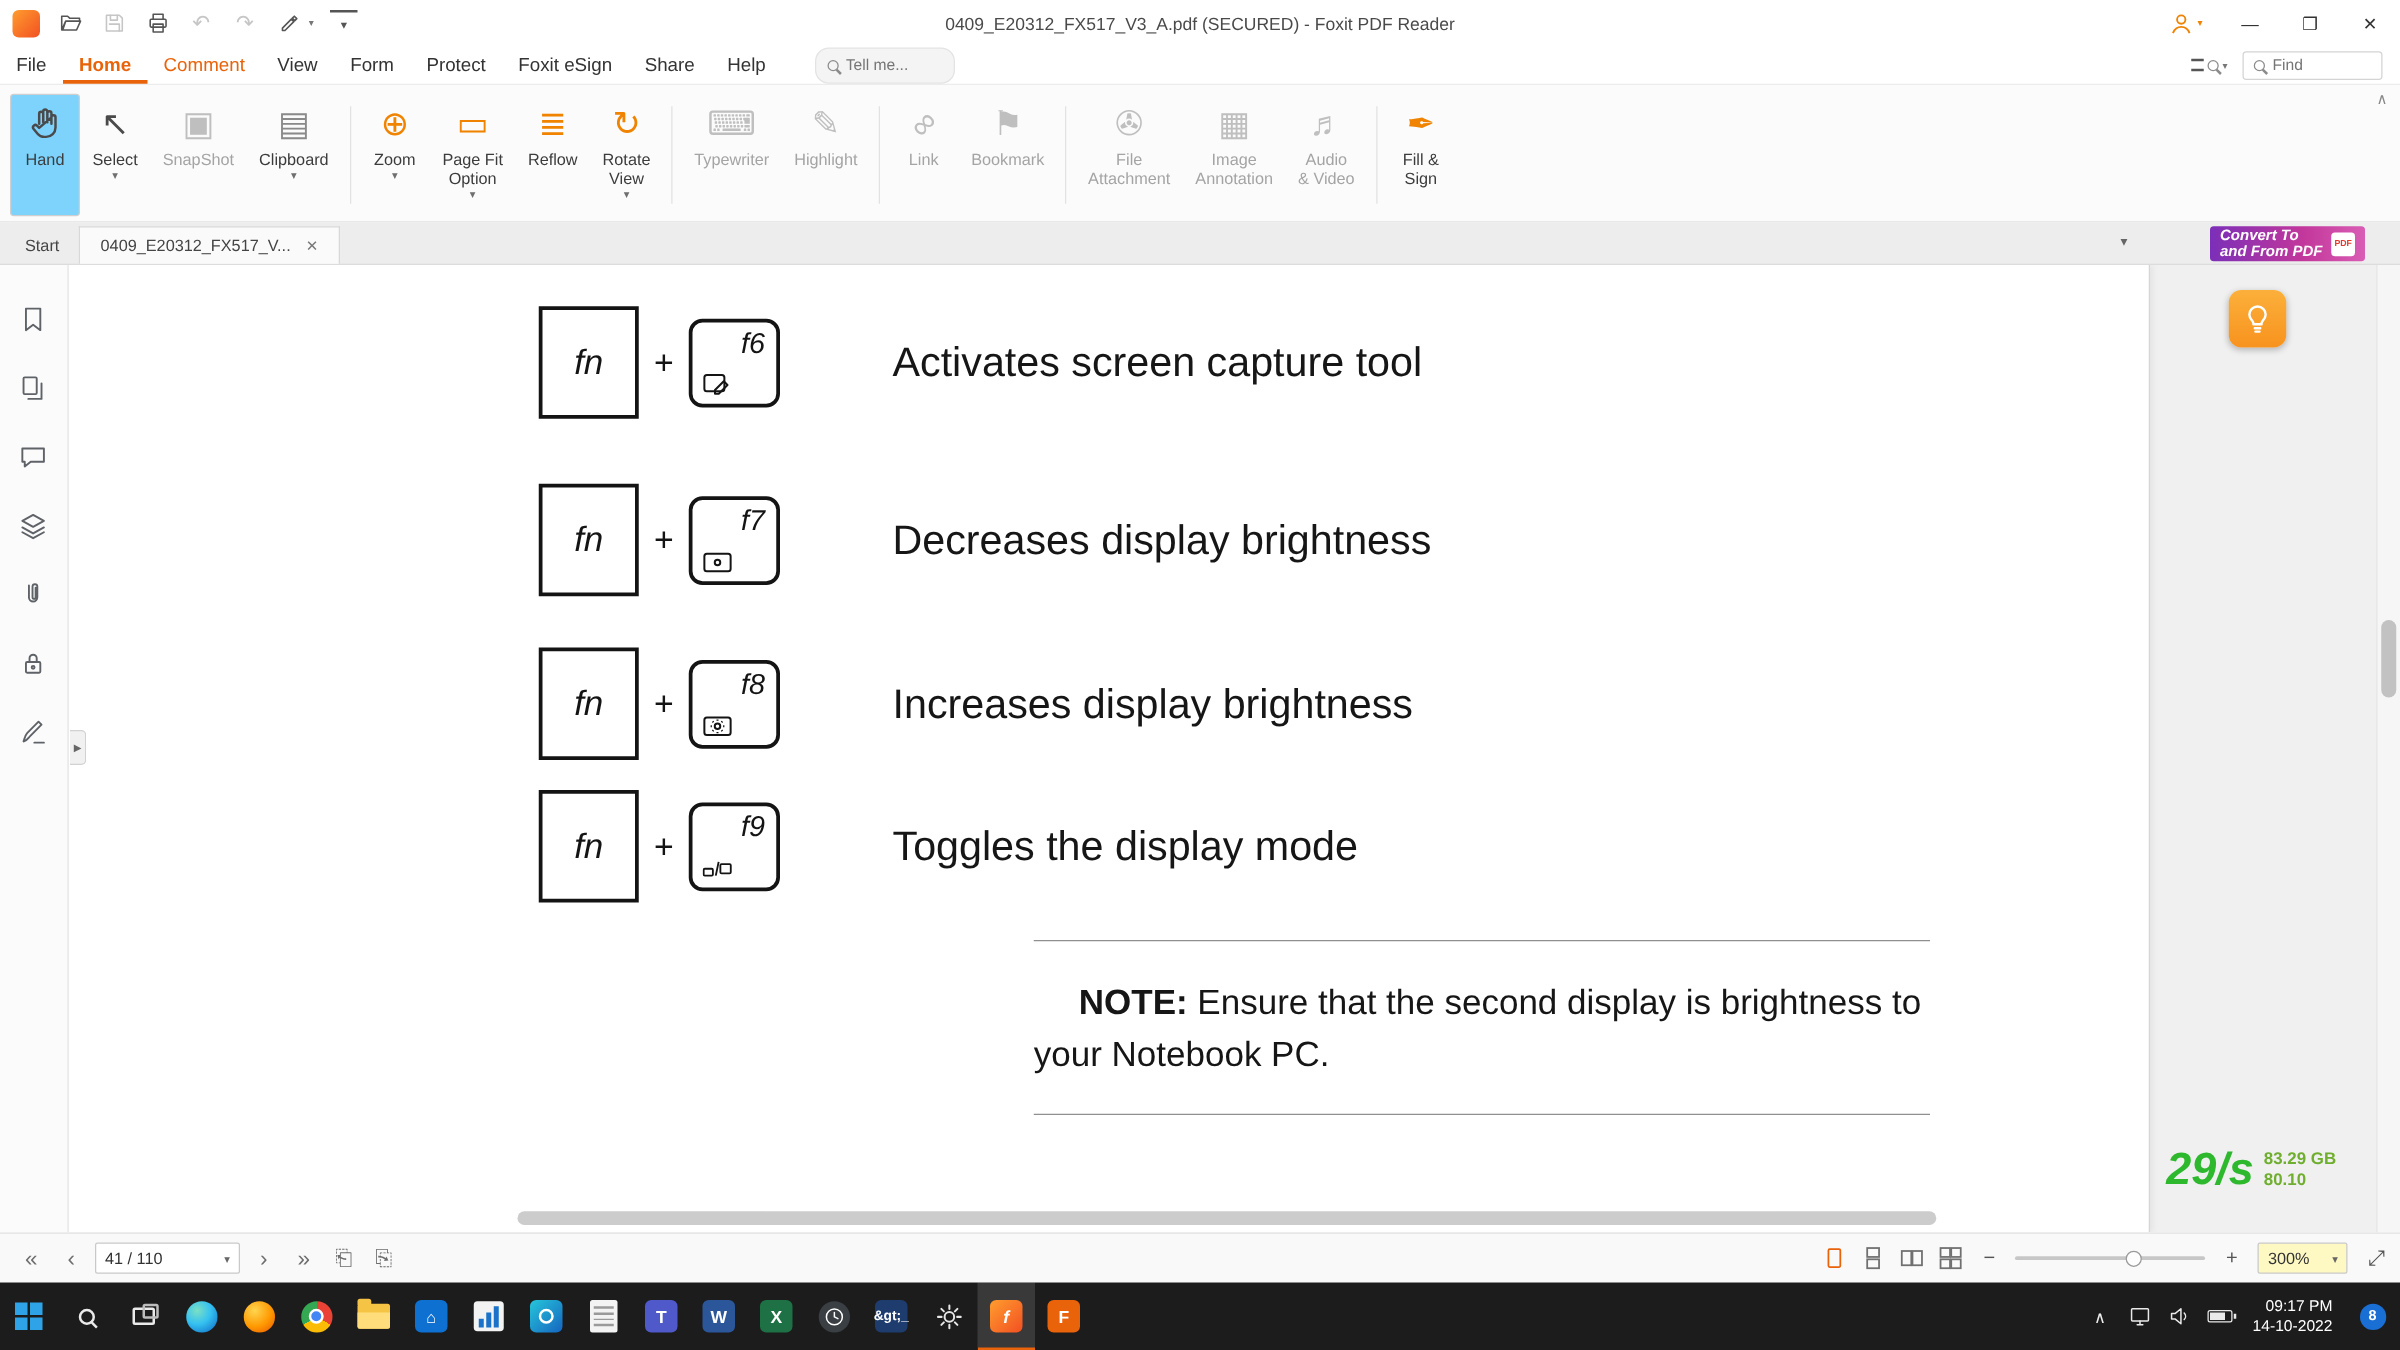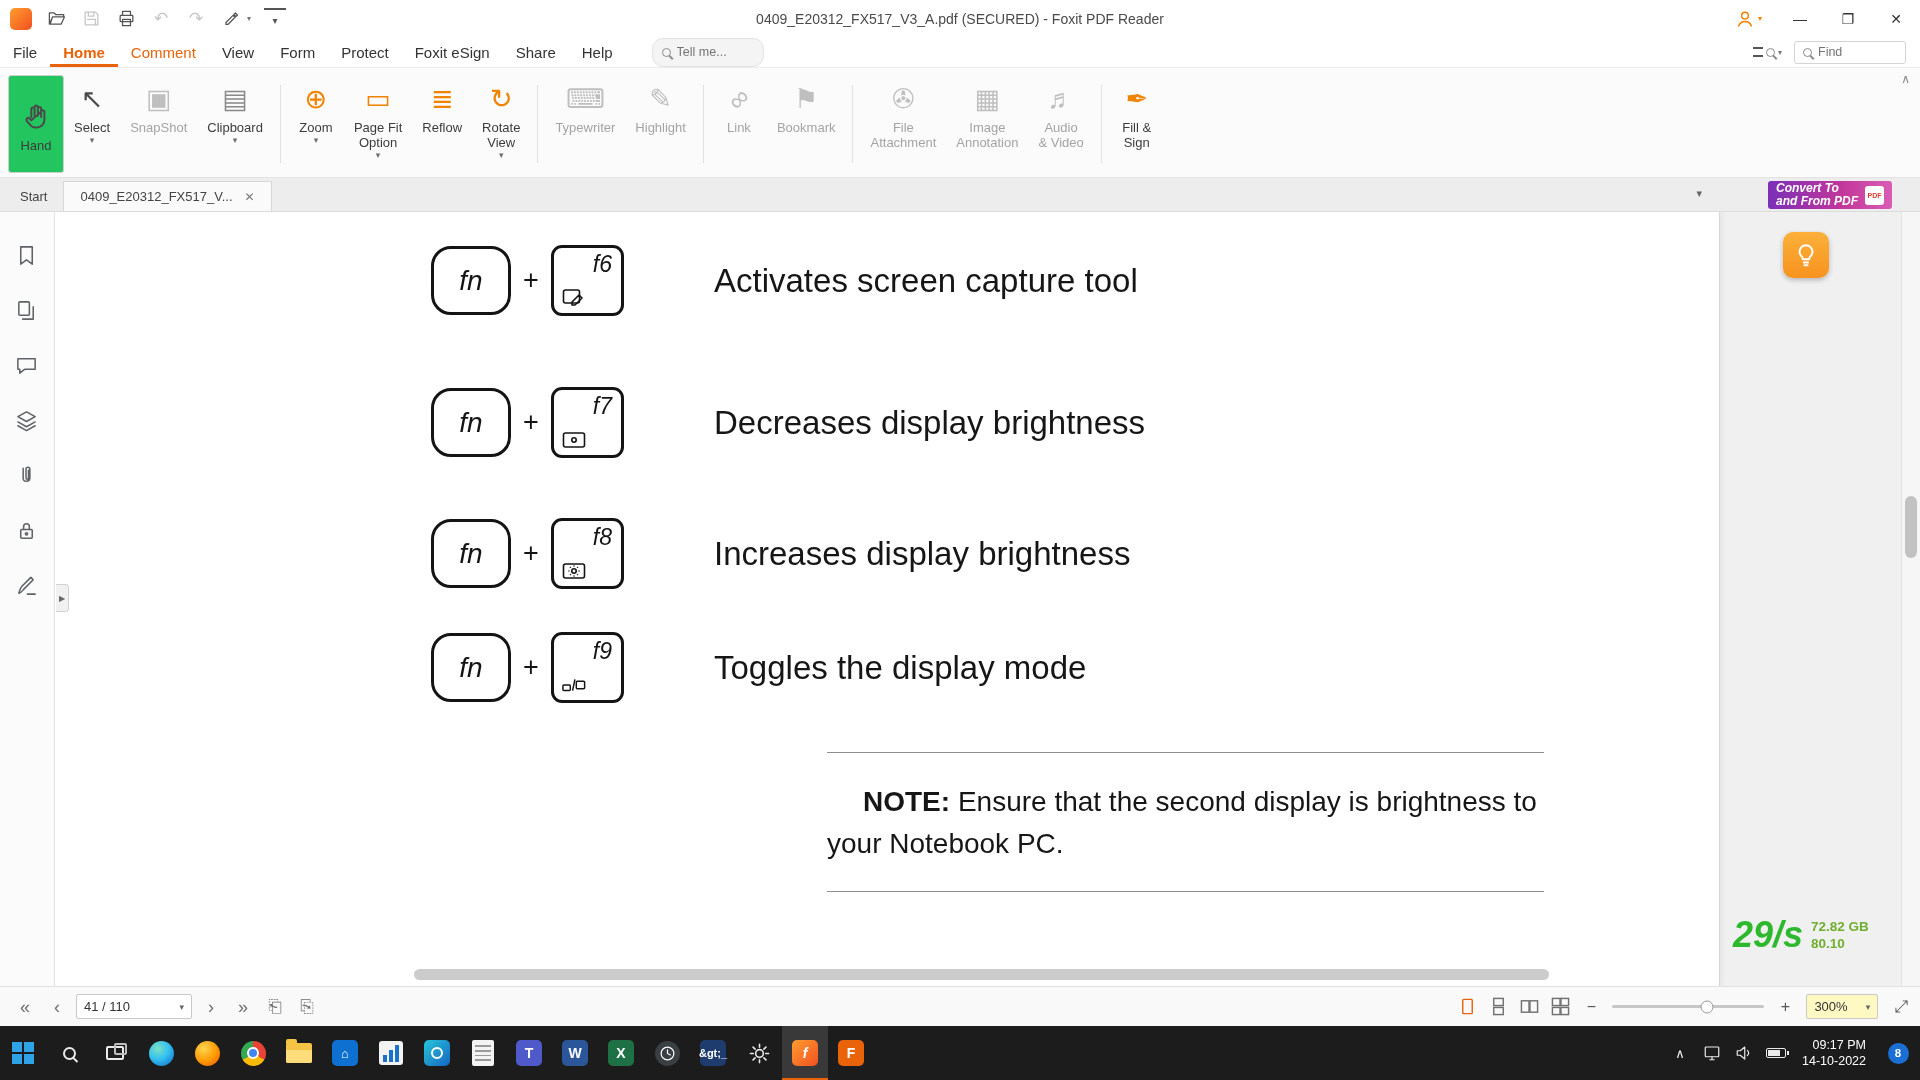--- a/index.html
+++ b/index.html
@@ -33,21 +33,21 @@
   .mag::after { content:""; position:absolute; width:1.8px; height:5px; background:#8b8b8b; right:-2px; bottom:-4px; transform:rotate(-45deg); }
   .menuright { margin-left:auto; display:flex; align-items:center; gap:12px; padding-right:14px; }
   .advfind { display:flex; align-items:center; gap:3px; color:#555; }
   .advfind .lines { width:10px; height:10px; border-top:2px solid #555; border-bottom:2px solid #555; }
   .findbox { width:112px; height:23px; border:1px solid #d4d4d4; border-radius:3px; display:flex; align-items:center; gap:6px; padding:0 8px; }
   .findbox input { border:none; outline:none; width:70px; font-size:12.5px; color:#888; font-family:"Liberation Sans",sans-serif; }
 
   
   .ribbon { position:absolute; top:68px; left:0; right:0; height:110px; background:#fbfbfb; border-bottom:1px solid #e3e3e3; display:flex; align-items:stretch; padding:7px 8px 4px 8px; }
   .rbtn { display:flex; flex-direction:column; align-items:center; padding:5px 9px 2px; border-radius:3px; min-width:56px; border:1px solid transparent; }
-  .rbtn.sel { background:#22c55e; border-color:#cfcfcf;justify-content:center; }
+  .rbtn.sel { background:#7dd3fc; border-color:#cfcfcf; }
   .ric { height:36px; display:flex; align-items:center; justify-content:center; font-size:27px; color:#f08300; line-height:1; }
   .ric svg { width:28px; height:28px; stroke:currentColor; fill:none; stroke-width:1.7; stroke-linecap:round; stroke-linejoin:round; }
   .rlb { margin-top:3px; font-size:13px; line-height:15px; color:#3c3c3c; text-align:center; white-space:pre-line; }
   .rcaret { font-size:9px; line-height:9px; color:#6f6f6f; margin-top:1px; }
   .rbtn.dis .ric { color:#bfbfbf; }
   .rbtn.dis .rlb { color:#a4a4a4; }
   .rsep { width:1px; background:#e2e2e2; margin:10px 7px; }
   .ribcollapse { position:absolute; right:10px; top:4px; font-size:12px; color:#888; }
 
   
@@ -64,21 +64,21 @@
   .main { position:absolute; top:212px; left:0; right:0; bottom:94px; }
   .sidebar { position:absolute; left:0; top:0; bottom:0; width:55px; background:#fbfbfb; border-right:1px solid #e2e2e2; display:flex; flex-direction:column; align-items:center; padding-top:32px; gap:31px; }
   .sicon { width:24px; height:24px; color:#5f6368; }
   .sicon svg { width:23px; height:23px; stroke:currentColor; fill:none; stroke-width:1.6; stroke-linecap:round; stroke-linejoin:round; }
   .sexp { position:absolute; left:56px; top:372px; width:13px; height:28px; background:#f1f1f1; border:1px solid #d2d2d2; border-left:none; border-radius:0 4px 4px 0; display:flex; align-items:center; justify-content:center; font-size:8px; color:#666; z-index:5; }
 
   .viewport { position:absolute; left:55px; right:19px; top:0; bottom:0; background:#f0f0f0; overflow:hidden; }
   .page { position:absolute; left:0; top:0; bottom:0; width:1665px; background:#fff; border-right:1px solid #d6d6d6; box-shadow:2px 0 5px rgba(0,0,0,.05); }
 
   .srow { position:absolute; left:376px; display:flex; align-items:center; }
-  .keycap { width:80px; height:69px; border:3px solid #141414; border-radius:20px; display:flex; align-items:center; justify-content:center; font-size:28px; font-style:italic; color:#141414; background:#fff; flex:none; }
+  .keycap { width:80px; height:90px; border:3px solid #141414; border-radius:0; display:flex; align-items:center; justify-content:center; font-size:28px; font-style:italic; color:#141414; background:#fff; flex:none; }
   .plusbox { width:40px; text-align:center; font-size:27px; color:#141414; flex:none; }
   .fcap { width:73px; height:71px; border:3px solid #141414; border-radius:11px; position:relative; background:#fff; flex:none; }
   .flbl { position:absolute; top:3px; right:9px; font-size:23px; font-style:italic; color:#141414; }
   .fico { position:absolute; left:8px; bottom:5px; color:#141414; }
   .fico svg { width:24px; height:20px; stroke:currentColor; fill:none; stroke-width:1.6; stroke-linejoin:round; }
   .desc { margin-left:90px; font-size:33px; color:#161616; white-space:nowrap; }
 
   .noteblock { position:absolute; left:772px; top:540px; width:717px; height:140px; border-top:1px solid #8f8f8f; border-bottom:1px solid #8f8f8f; padding-top:28px; }
   .notetext { font-size:28px; line-height:42px; color:#161616; }
   .notetext b { font-weight:bold;margin-left:36px; }
@@ -482,21 +482,21 @@
     <div class="bulbbtn">
       <svg viewBox="0 0 24 24">
           <path d="M12 3a6 6 0 0 1 6 6c0 2.5-1.5 3.8-2.5 5-.6.8-.5 1.4-.5 2h-6c0-.6.1-1.2-.5-2-1-1.2-2.5-2.5-2.5-5a6 6 0 0 1 6-6z"></path>
           <path d="M10 19h4M10.5 21.5h3"></path>
         </svg>
     </div>
 
     <div class="netmeter">
       <span class="speedval">29/s</span>
       <span class="netcol">
-        <span>72.82 GB</span>
+        <span>83.29 GB</span>
         <span>80.10</span>
       </span>
     </div>
   </div>
 
   <div class="vscroll">
     <div class="vthumb"></div>
   </div>
 </div>
 

